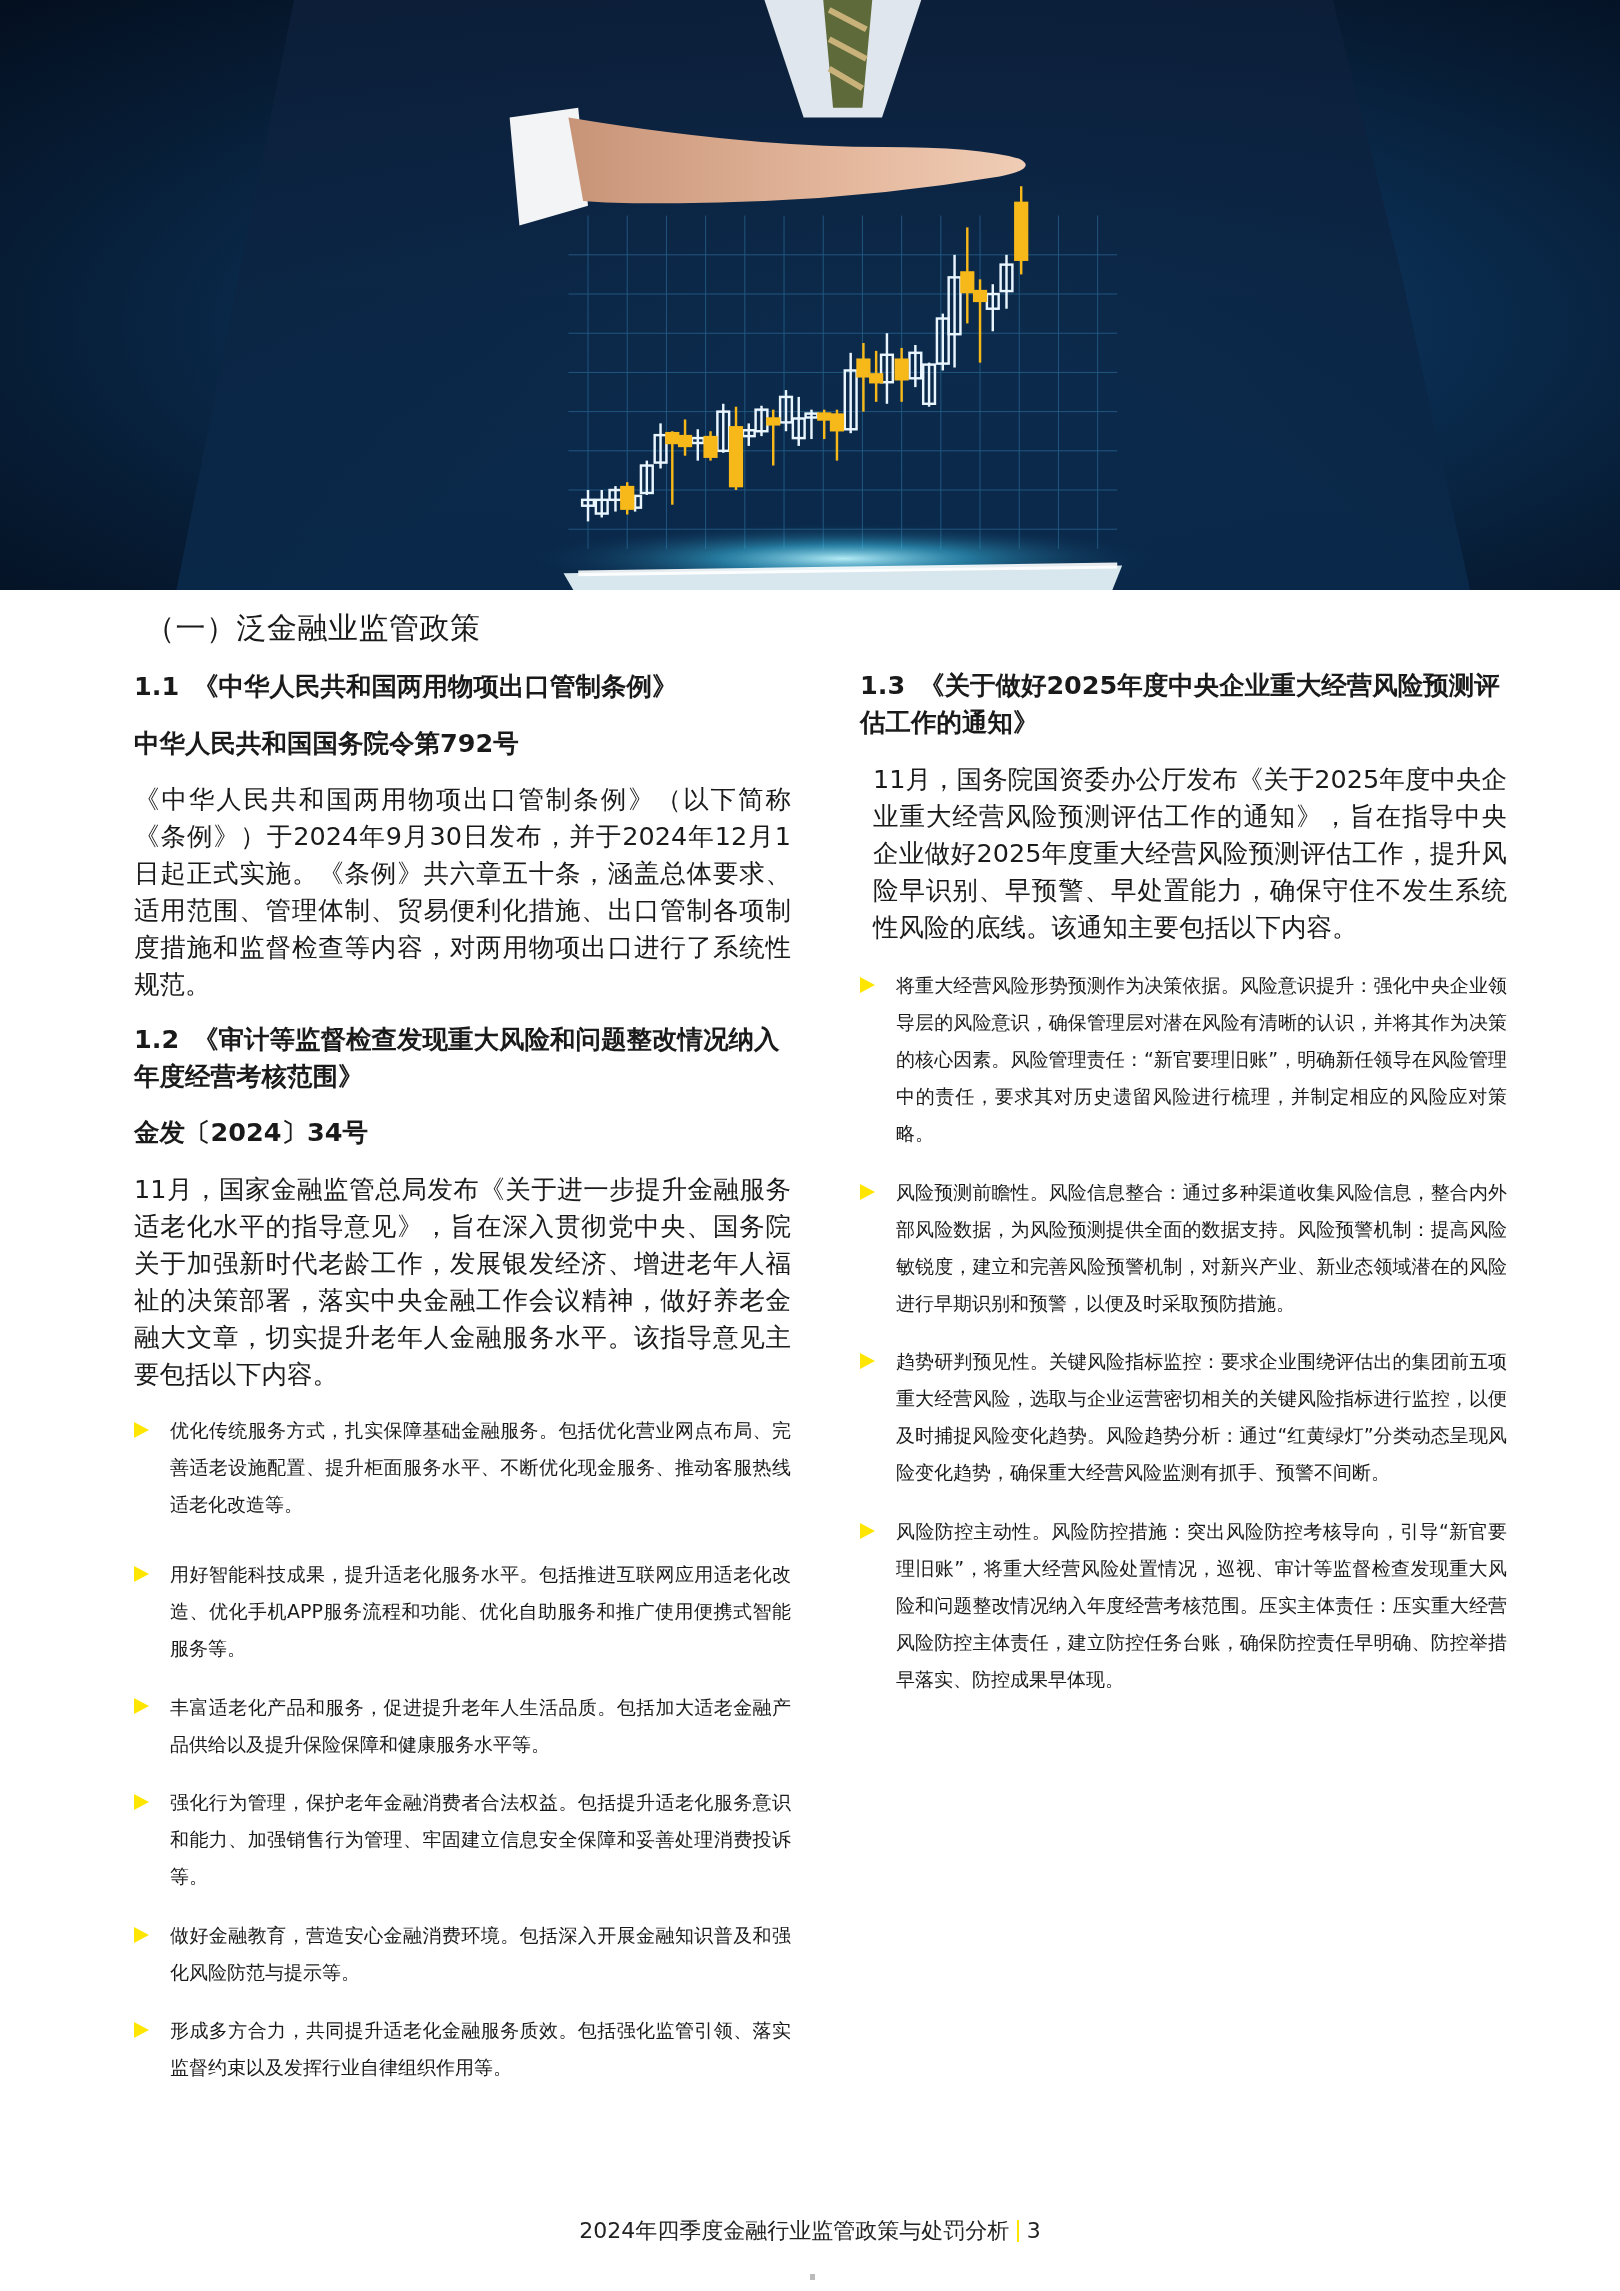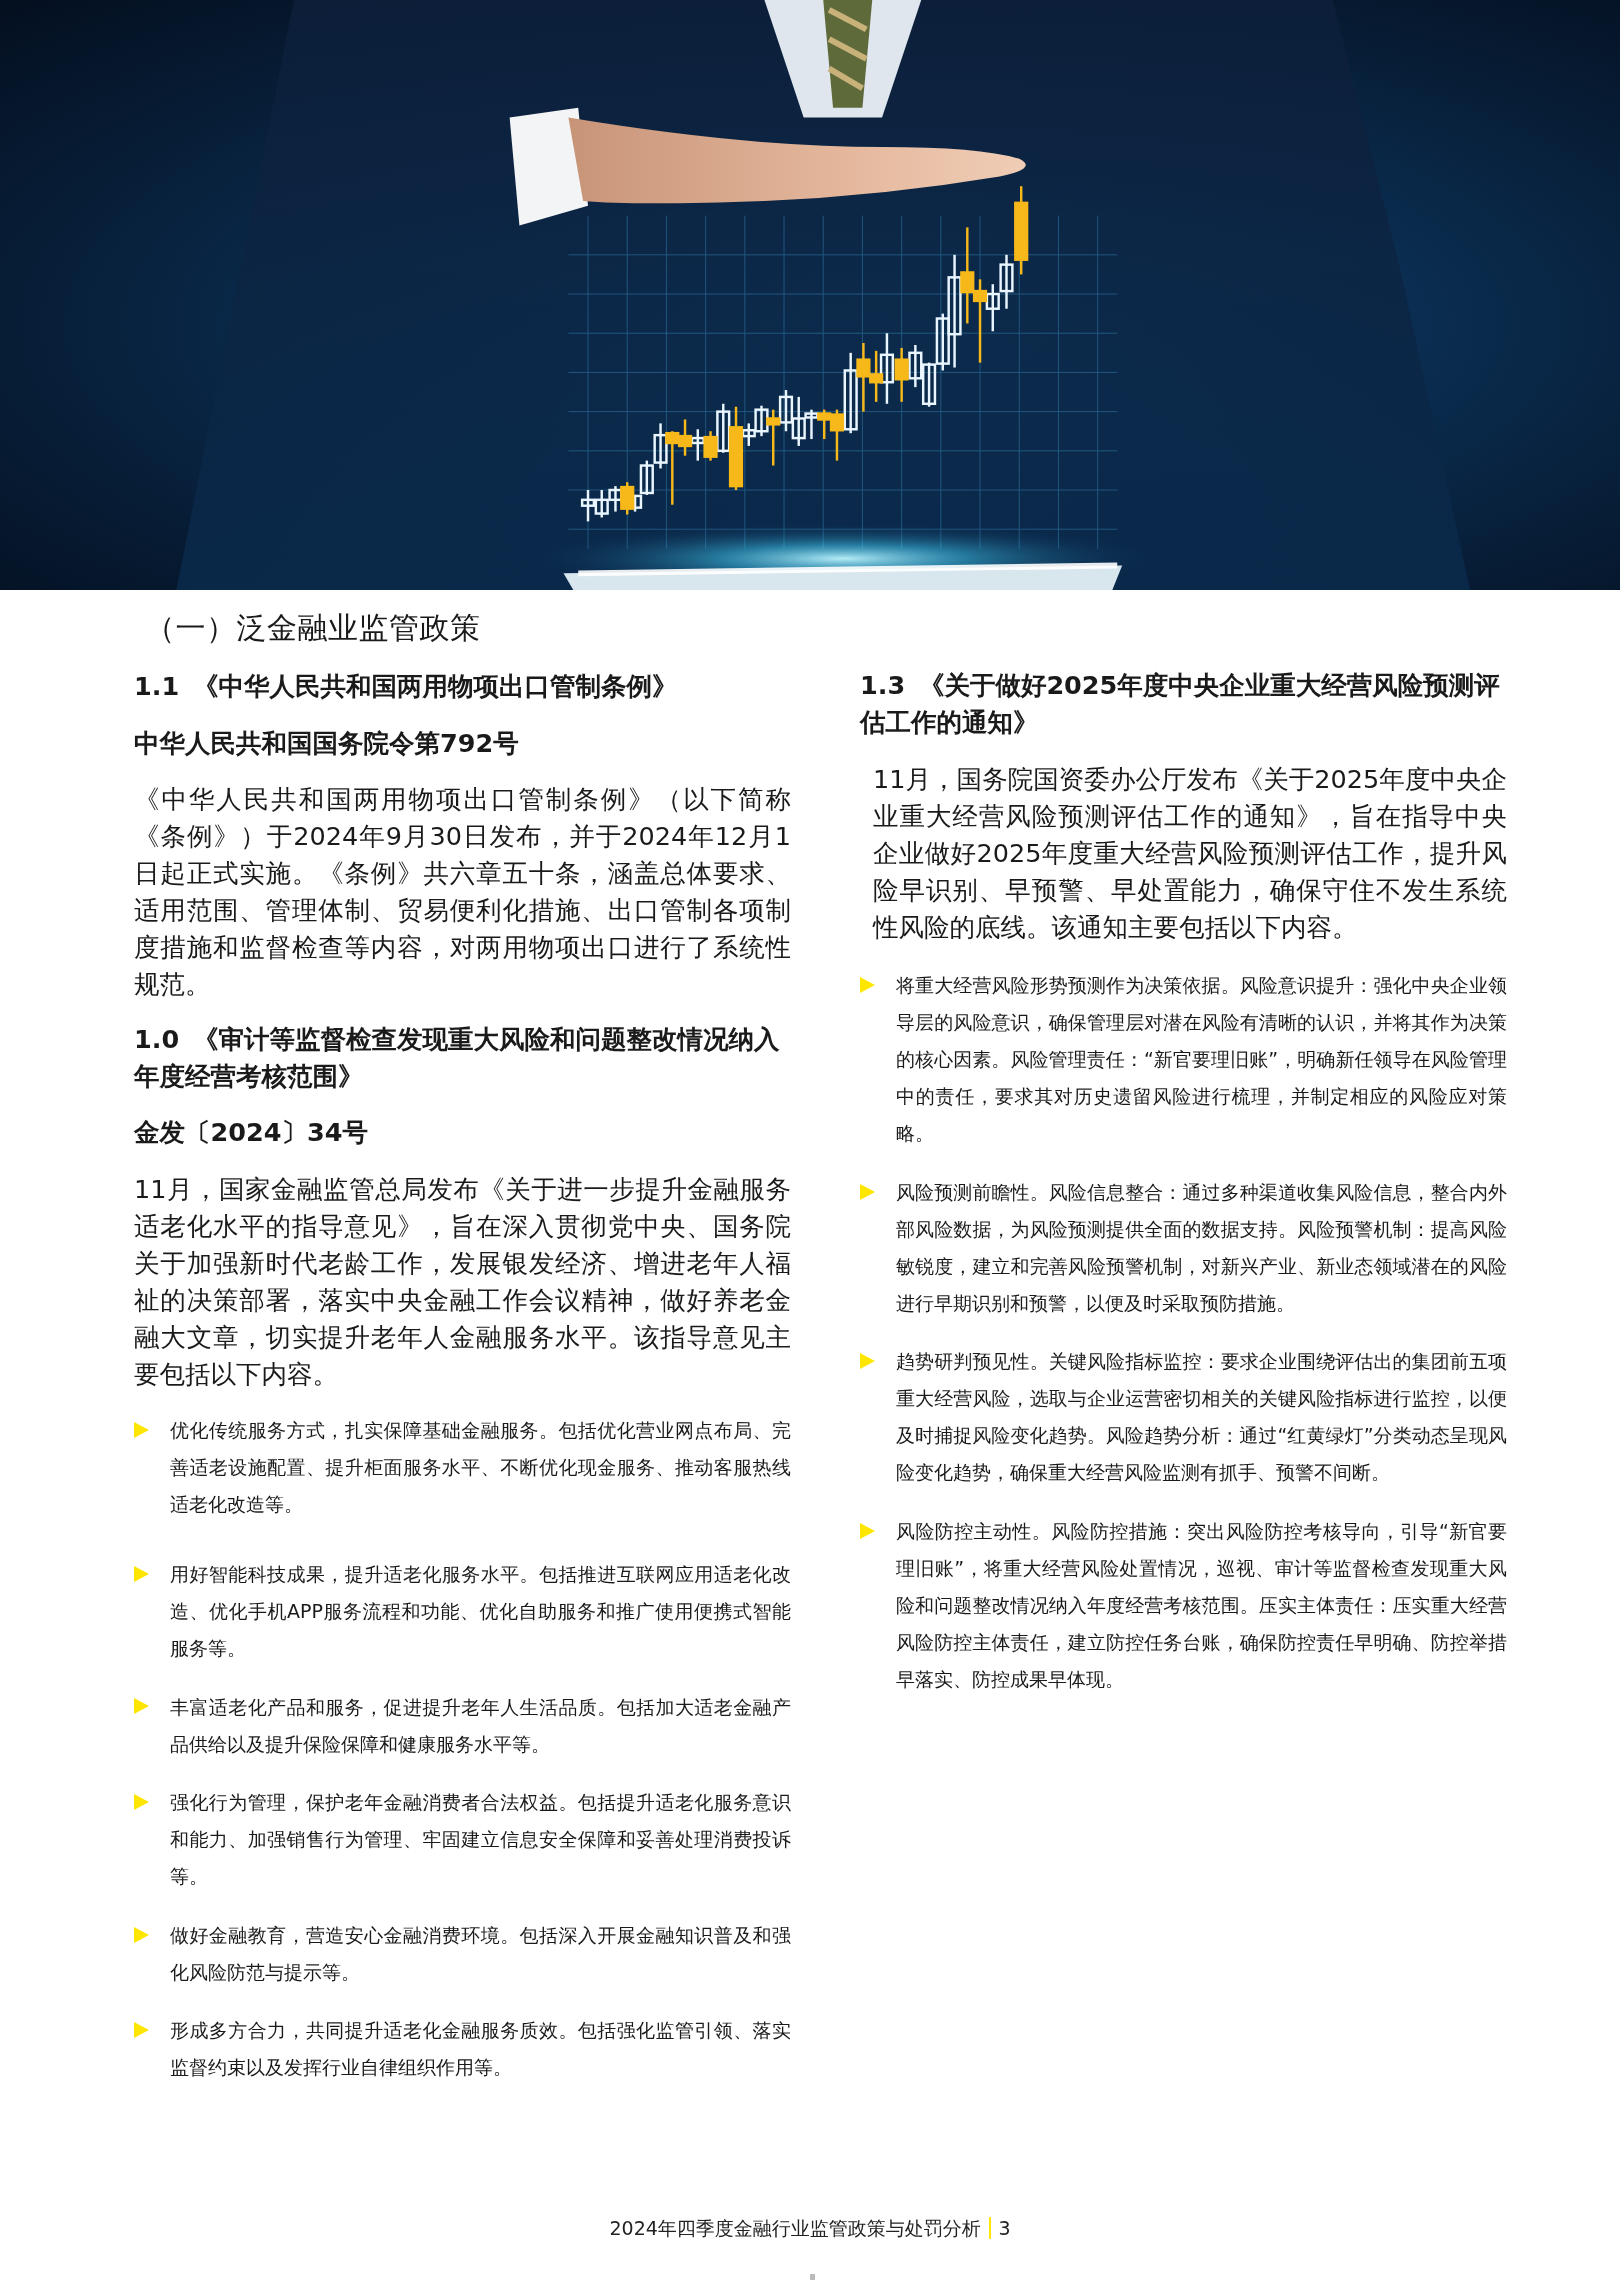--- a/index.html
+++ b/index.html
@@ -13,21 +13,21 @@
   .right { left: 860px; width: 647px; }
   .section-title { position: absolute; left: 145px; top: 608px; font-size: 30px; letter-spacing: 0.5px; }
   .h2 { font-size: 25.5px; font-weight: bold; line-height: 37px; margin: 0; }
   .h2 .num { margin-right: 13.7px; }
   .sub { font-size: 25.5px; font-weight: bold; line-height: 37px; margin: 0; }
   .p { font-size: 25.5px; line-height: 37px; margin: 0; text-align: justify; }
   .bullet { position: relative; padding-left: 36px; font-size: 19px; line-height: 37px; text-align: justify; }
   .bullet .tri { position: absolute; left: 0; top: 9.8px; width: 0; height: 0;
                  border-top: 8.8px solid transparent; border-bottom: 8.8px solid transparent;
                  border-left: 15.7px solid #ffe600; }
-  .footer { position: absolute; top: 2216px; left: 0; width: 1620px; text-align: center; font-size: 19px; color: #222; }
+  .footer { position: absolute; top: 2216px; left: 0; width: 1620px; text-align: center; font-size: 22px; color: #222; }
   .footer .bar { display: inline-block; width: 2px; height: 21.6px; background: #ffe600; vertical-align: -3.9px; margin: 0 7.8px; }
   .pg-marker { position: absolute; left: 810px; top: 2274px; width: 4.9px; height: 5.9px; background: #bbbbbb; }
 </style>
 </head>
 <body>
 
 <div class="hero">
   <svg width="1620" height="590" viewBox="0 0 1653 602">
     <defs>
       <radialGradient id="glow" cx="50%" cy="50%" r="50%">
@@ -166,21 +166,21 @@
 <div class="section-title">（一）泛金融业监管政策</div>
 
 <div class="col left" style="top:668px;">
   <div class="h2">
     <span class="num">1.1</span><span>《中华人民共和国两用物项出口管制条例》</span>
   </div>
   <div class="sub" style="margin-top:19.6px;">中华人民共和国国务院令第792号</div>
   <div class="p" style="margin-top:19.6px;">《中华人民共和国两用物项出口管制条例》（以下简称《条例》）于2024年9月30日发布，并于2024年12月1日起正式实施。《条例》共六章五十条，涵盖总体要求、适用范围、管理体制、贸易便利化措施、出口管制各项制度措施和监督检查等内容，对两用物项出口进行了系统性规范。</div>
 
   <div class="h2" style="margin-top:17.6px;">
-    <span class="num">1.0</span><span>《审计等监督检查发现重大风险和问题整改情况纳入年度经营考核范围》</span>
+    <span class="num">1.2</span><span>《审计等监督检查发现重大风险和问题整改情况纳入年度经营考核范围》</span>
   </div>
   <div class="sub" style="margin-top:19.6px;">金发〔2024〕34号</div>
   <div class="p" style="margin-top:19.6px;">11月，国家金融监管总局发布《关于进一步提升金融服务适老化水平的指导意见》，旨在深入贯彻党中央、国务院关于加强新时代老龄工作，发展银发经济、增进老年人福祉的决策部署，落实中央金融工作会议精神，做好养老金融大文章，切实提升老年人金融服务水平。该指导意见主要包括以下内容。</div>
 
   <div class="bullet" style="margin-top:19px;">
     <span class="tri"></span>
     <span>优化传统服务方式，扎实保障基础金融服务。包括优化营业网点布局、完善适老设施配置、提升柜面服务水平、不断优化现金服务、推动客服热线适老化改造等。</span>
   </div>
   <div class="bullet" style="margin-top:33px;">
     <span class="tri"></span>

